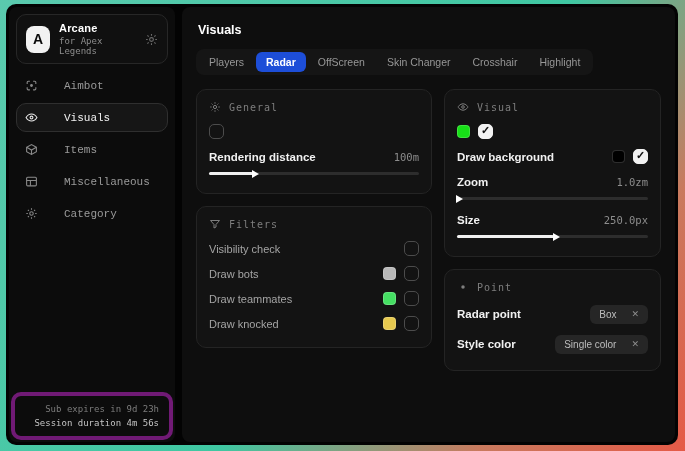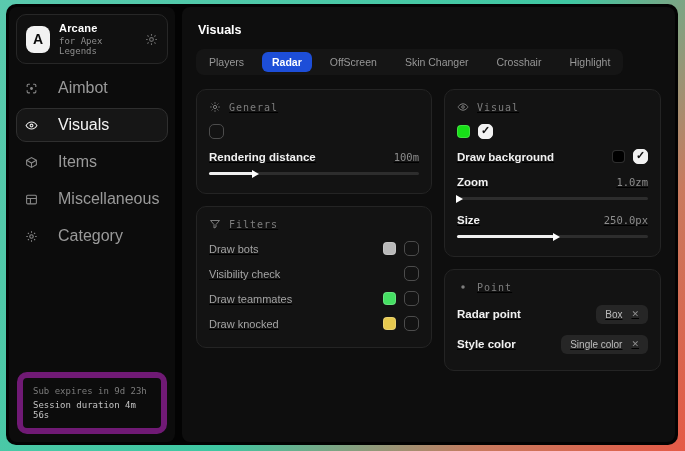--- a/index.html
+++ b/index.html
@@ -25,42 +25,43 @@
   }
   .brand-title { font-size:11px; font-weight:bold; color:#fff; letter-spacing:.2px; }
   .brand-sub { font-size:9px; color:#8d8d8d; margin-top:2px; font-family:"DejaVu Sans Mono", monospace; }
   .brand-gear { margin-left:auto; color:#6c6c6c; display:flex; }
   .category-label {
     margin:13px 14px 4px; font-size:9px; color:#6b6b6b;
     font-family:"DejaVu Sans Mono", monospace; letter-spacing:.5px;
   }
   .nav { display:flex; flex-direction:column; }
   .nav-item {
-    margin:3px 7px 0; padding:7px 8px; display:flex; align-items:center; gap:20px;
-    color:#9a9a9a; font-size:16px; border:1px solid transparent; border-radius:10px; cursor:default;
+    margin:3px 7px 0; padding:7px 8px; display:flex; align-items:center; gap:26px;
+    color:#9a9a9a; font-size:11px; border:1px solid transparent; border-radius:10px; cursor:default;font-family:Liberation Mono, monospace;
   }
   .nav-item .nicon { display:flex; color:#8a8a8a; }
   .nav-item.selected { background:#161616; border-color:#2f2f2f; color:#f2f2f2; }
   .nav-item.selected .nicon { color:#e8e8e8; }
   .side-spacer { flex:1; }
   .footer-card {
-    margin:8px; border:6px solid #701a75; border-radius:10px; padding:8px 10px;
+    margin:2px; border:4px solid #701a75; border-radius:10px; padding:8px 10px;
     font-family:"DejaVu Sans Mono", monospace;
+    text-align:right;
   }
   .footer-line1 { font-size:9px; color:#7c7c7c; }
   .footer-line2 { font-size:9px; color:#c4c4c4; margin-top:4px; }
   
   .main { flex:1; background:#0e0e0e; border-radius:8px; padding:12px 14px; overflow:hidden; }
   .main-title { font-size:12.5px; font-weight:bold; color:#fff; margin:4px 2px 12px; }
   .tabbar {
-    display:inline-flex; background:#151515; border-radius:8px; padding:3px; gap:8px;
+    display:inline-flex; background:#151515; border-radius:8px; padding:3px; gap:2px;
   }
   .tab { padding:4px 10px; font-size:10.5px; color:#979797; border-radius:6px; cursor:default; white-space:nowrap; }
   .tab.selected { background:#1d4ed8; color:#fff; font-weight:bold; }
-  .content { display:flex; gap:12px; margin-top:14px; align-items:flex-start;text-decoration:underline; }
+  .content { display:flex; gap:12px; margin-top:14px; align-items:flex-start; }
   .col-left { width:236px; }
   .col-right { flex:1; }
   .panel {
     background:#131313; border:1px solid #242424; border-radius:10px;
     padding:9px 12px 11px; margin-bottom:12px;
   }
   .panel-header {
     display:flex; align-items:center; gap:8px; color:#7e7e7e;
     font-family:"DejaVu Sans Mono", monospace; font-size:10px; letter-spacing:1px;
     margin:2px 0 6px;
@@ -80,21 +81,21 @@
   }
   .swatch { width:13px; height:13px; border-radius:4px; border:1px solid rgba(255,255,255,.18); flex:0 0 auto; }
   .slider { position:relative; height:3px; background:#2d2d2d; border-radius:2px; margin:3px 0 7px; }
   .slider-fill { position:absolute; left:0; top:0; height:100%; background:#f0f0f0; border-radius:2px; }
   .slider-thumb {
     position:absolute; top:50%; transform:translate(-1px,-50%);
     width:0; height:0; border-left:7px solid #fff;
     border-top:4px solid transparent; border-bottom:4px solid transparent;
   }
   .chip {
-    display:inline-flex; align-items:center; gap:9px; background:#262626;
+    display:inline-flex; align-items:center; gap:15px; background:#262626;
     border-radius:6px; padding:4px 9px; font-size:10px; color:#bdbdbd; cursor:default;
   }
   .chip-x { color:#8f8f8f; font-size:9px; }
   svg { display:block; }
 </style>
 </head>
 <body>
 
 <div class="window">
 
@@ -212,26 +213,26 @@
         <div class="panel">
           <div class="panel-header">
             <span>
               <svg width="12" height="12" viewBox="0 0 24 24" fill="none" stroke="currentColor" stroke-width="2">
                 <path d="M3 5h18l-7 8v5l-4 2v-7L3 5z"></path>
               </svg>
             </span>
             <span>Filters</span>
           </div>
           <div class="row">
+            <span class="row-label">Visibility check</span>
+            <span class="checkbox"></span>
+          </div>
+          <div class="row">
             <span class="row-label">Draw bots</span>
             <span class="swatch" style="background: rgb(185, 185, 185);"></span>
-            <span class="checkbox"></span>
-          </div>
-          <div class="row">
-            <span class="row-label">Visibility check</span>
             <span class="checkbox"></span>
           </div>
           <div class="row">
             <span class="row-label">Draw teammates</span>
             <span class="swatch" style="background: rgb(69, 223, 99);"></span>
             <span class="checkbox"></span>
           </div>
           <div class="row">
             <span class="row-label">Draw knocked</span>
             <span class="swatch" style="background: rgb(230, 201, 79);"></span>

